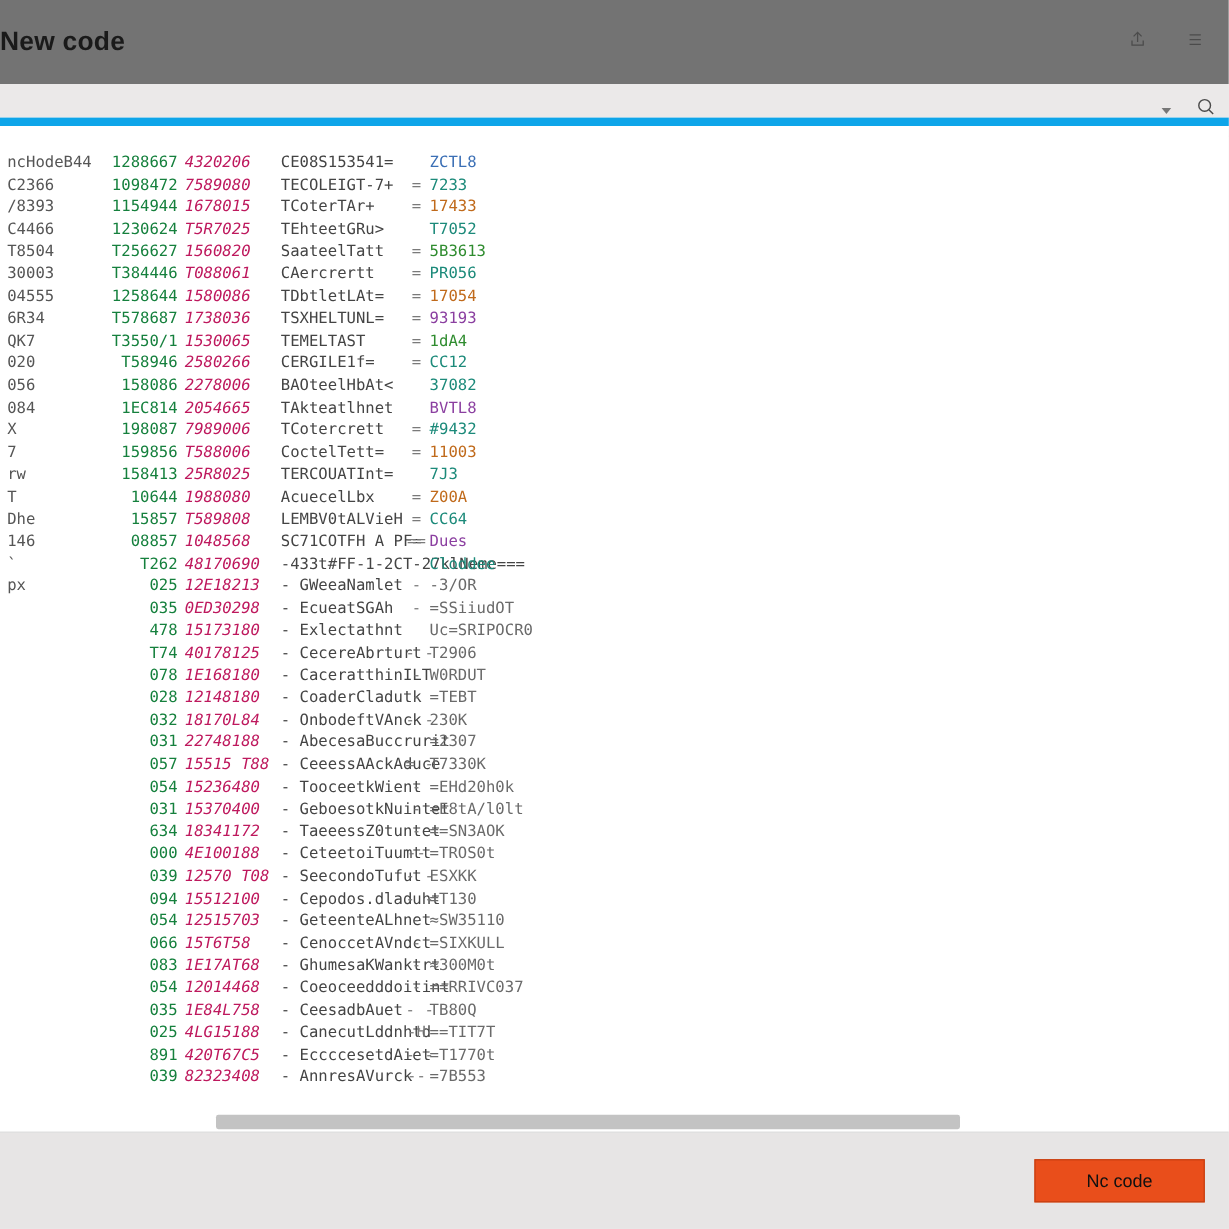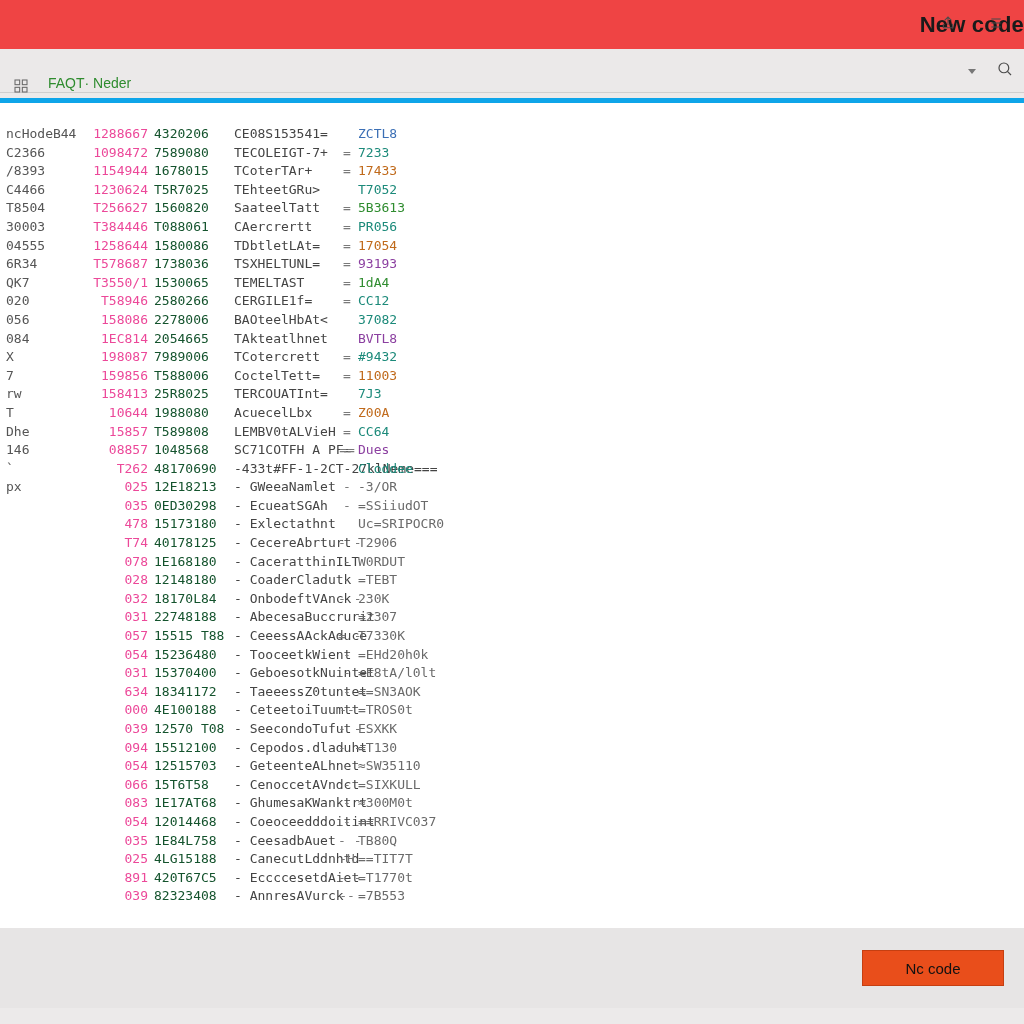--- a/index.html
+++ b/index.html
@@ -3,25 +3,25 @@
 <meta charset="utf-8">
 <style>
   * { box-sizing: border-box; margin: 0; padding: 0; }
   html, body {
     width: 1024px; height: 1024px;
     font-family: -apple-system, BlinkMacSystemFont, "Segoe UI", Arial, sans-serif;
     background: #eceaea;
     overflow: hidden;
   }
   .titlebar {
-    height: 49px;
-    background: #ef4444;
+    height: 70px;
+    background: #737373;
     display: flex;
     align-items: center;
-    justify-content: flex-end;
+    justify-content: flex-start;
     position: relative;
   }
   .titlebar-title {
     font-size: 22px;
     font-weight: 700;
     color: #1a1a1a;
     letter-spacing: 0.2px;
   }
   .titlebar-icons {
     position: absolute;
@@ -61,59 +61,59 @@
   .toolbar-right {
     display: flex;
     align-items: center;
     gap: 20px;
     color: #4b4b4b;
   }
   .editor-wrap {
     position: absolute;
     top: 98px; left: 0; right: 0; bottom: 80px;
     background: #fff;
-    border-top: 5px solid #0ea5e9;
+    border-top: 7px solid #0ea5e9;
     border-bottom: 1px solid #d8d8d8;
     overflow: hidden;
   }
   .editor-inner {
     padding: 22px 4px 4px 4px;
     font-family: "SF Mono", Menlo, Consolas, monospace;
     font-size: 13px;
     line-height: 18.6px;
     color: #3a3a3a;
     white-space: nowrap;
     height: 100%;
     overflow: hidden;
   }
   .line { display: flex; gap: 0; }
   .c0 { width: 82px;  padding-left: 2px; color: #555; }
-  .c1 { width: 68px;  text-align: right; padding-right: 6px; color: #ec4899; }
-  .c2 { width: 80px;  color: #14532d; }
+  .c1 { width: 68px;  text-align: right; padding-right: 6px; color: #15803d; }
+  .c2 { width: 80px;  color: #be185d; font-style: italic; }
   .c3 { width: 104px; color: #444; }
   .c4 { width: 18px;  text-align: center; color: #7a7a7a; }
   .c5 { padding-left: 2px; }
   .c5.blue   { color: #3b6fb5; text-align: center; }
   .c5.teal   { color: #1c8a7a; }
   .c5.purple { color: #8b3fa0; }
   .c5.orange { color: #c06a1b; text-align: right; }
   .c5.green  { color: #2f8c2f; }
   .c5.grey   { color: #6a6a6a; text-align: right; }
   .hscroll {
     position: absolute;
     bottom: 2px;
     left: 180px;
     width: 620px;
     height: 12px;
     background: #c3c3c3;
     border-radius: 2px;
   }
   .footer {
     position: absolute;
-    left: 0; right: 0; bottom: 16px;
+    left: 0; right: 0; bottom: 0;
     height: 80px;
     background: #e7e5e5;
     display: flex;
     align-items: center;
     justify-content: flex-end;
     padding-right: 20px;
   }
   .primary-btn {
     background: #e94e1b;
     color: #111;

